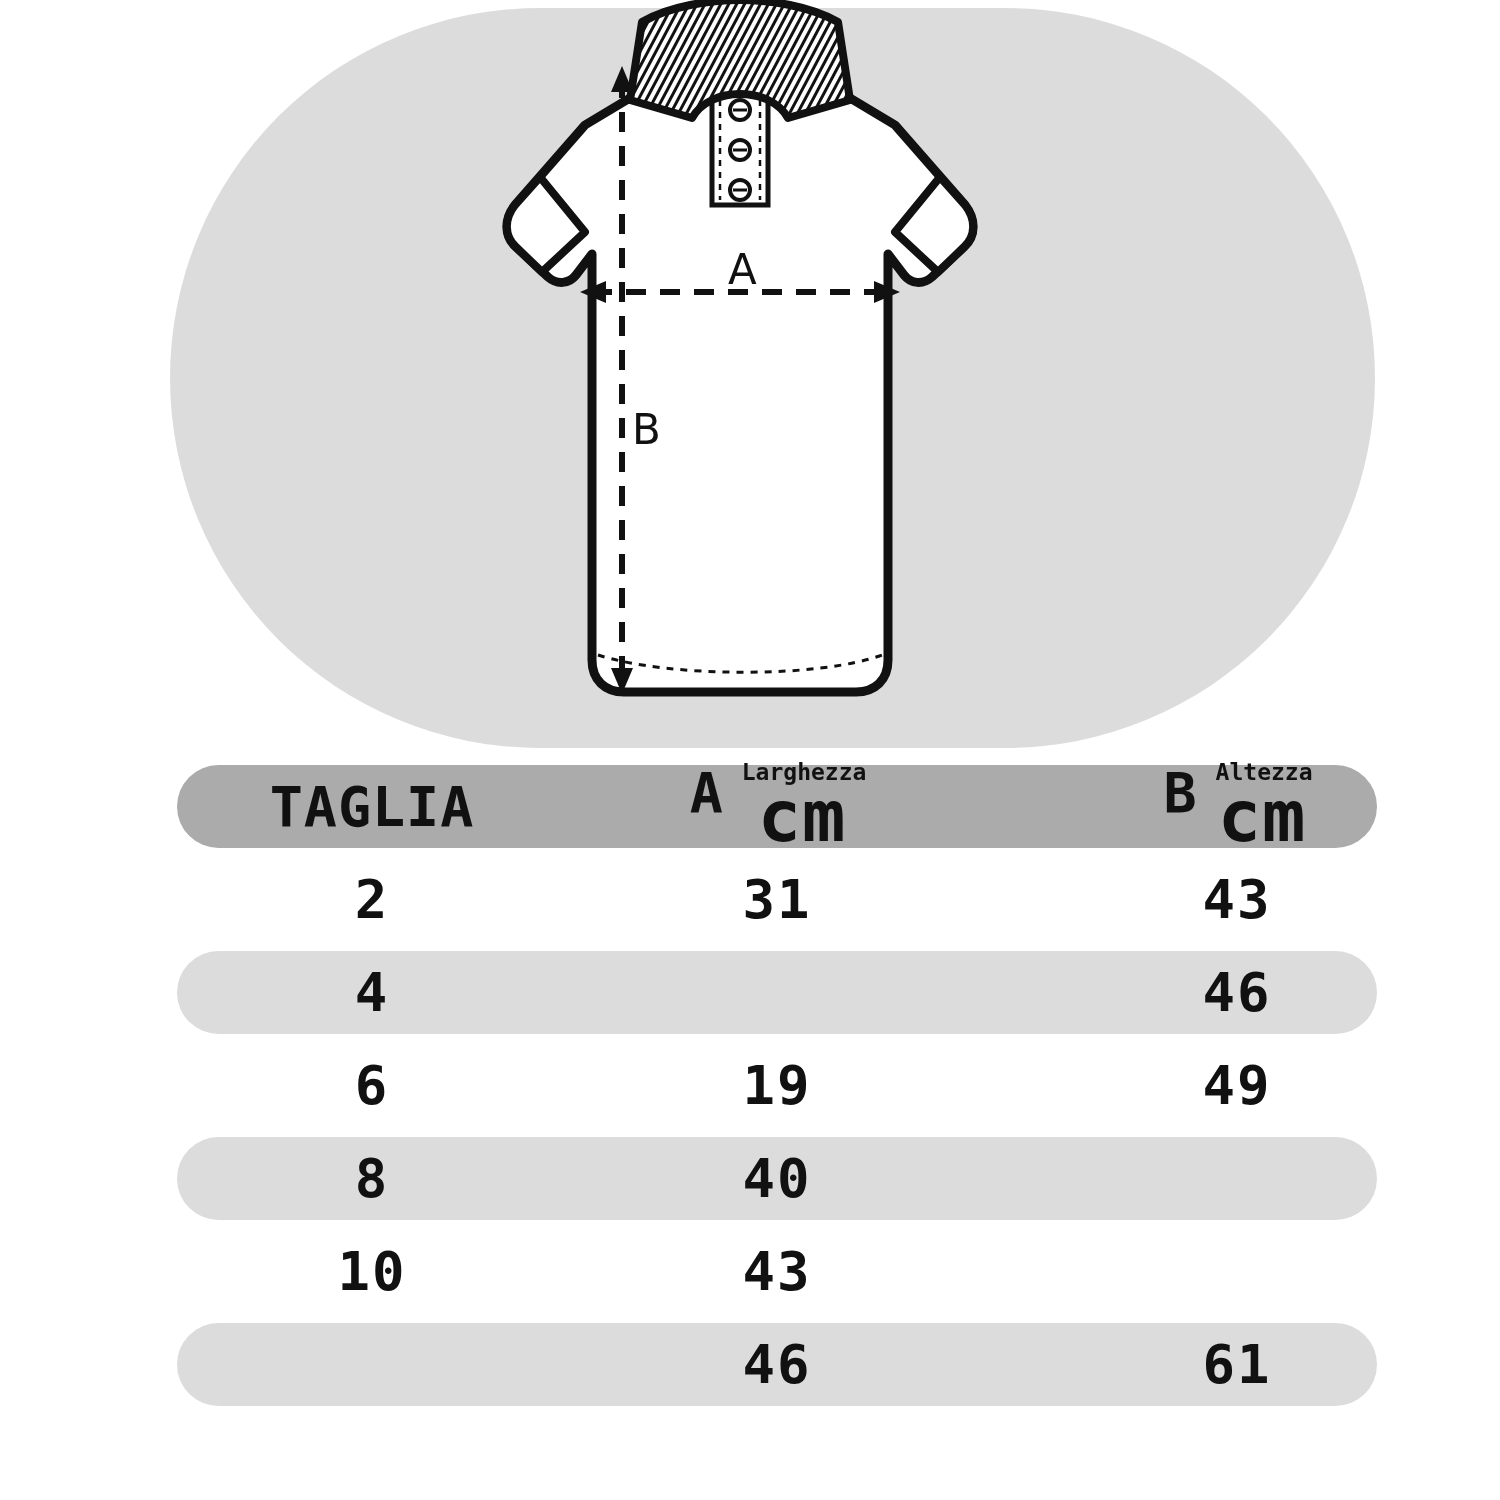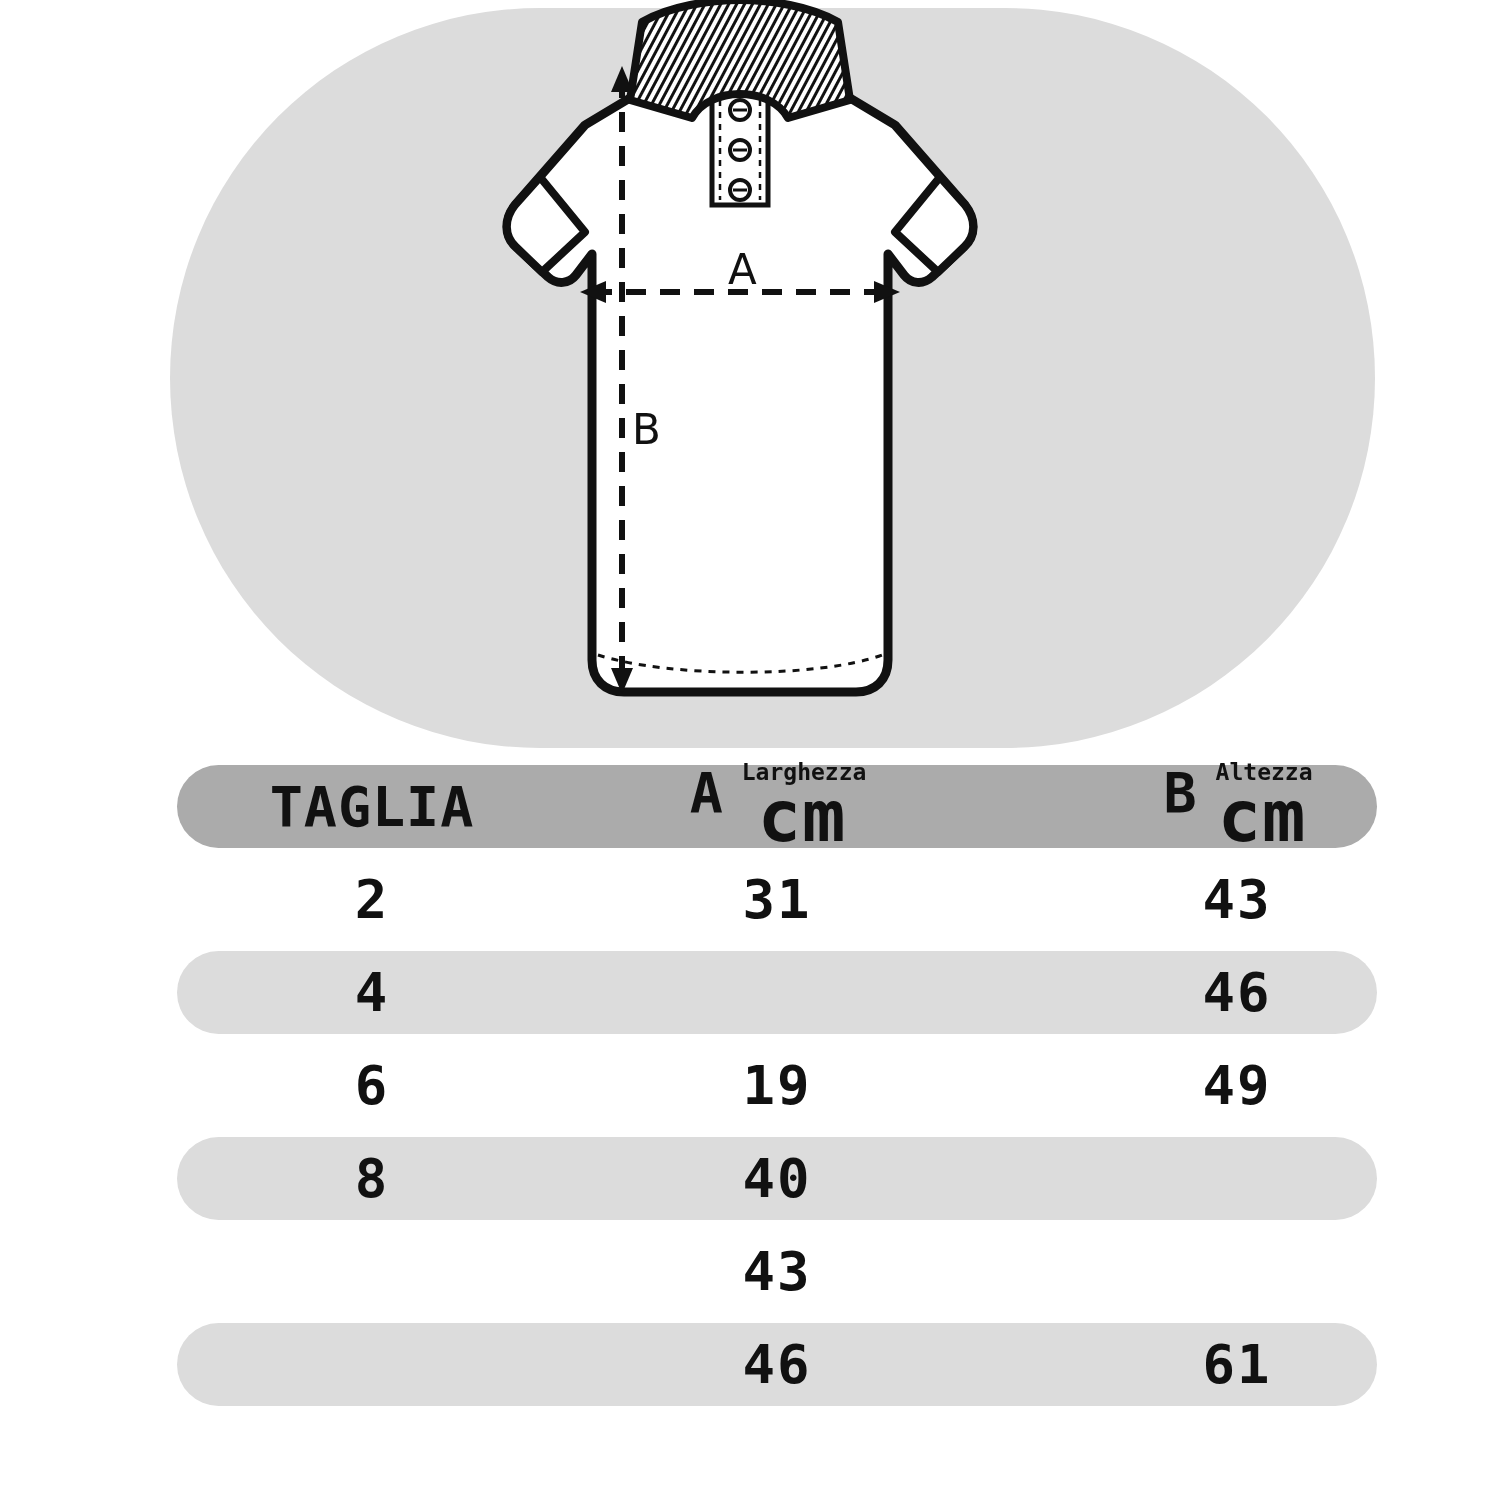--- a/index.html
+++ b/index.html
@@ -232,20 +232,21 @@
     <div class="cell c-b"><span class="val">49</span></div>
   </div>
 
   <div class="row alt">
     <div class="pill"></div>
     <div class="cell c-size"><span class="val">8</span></div>
     <div class="cell c-a"><span class="val">40</span></div>
   </div>
 
   <div class="row">
+    <div class="cell c-size"><span class="val">10</span></div>
     <div class="cell c-a"><span class="val">43</span></div>
   </div>
 
   <div class="row alt">
     <div class="pill"></div>
     <div class="cell c-a"><span class="val">46</span></div>
     <div class="cell c-b"><span class="val">61</span></div>
   </div>
 
 </div>

